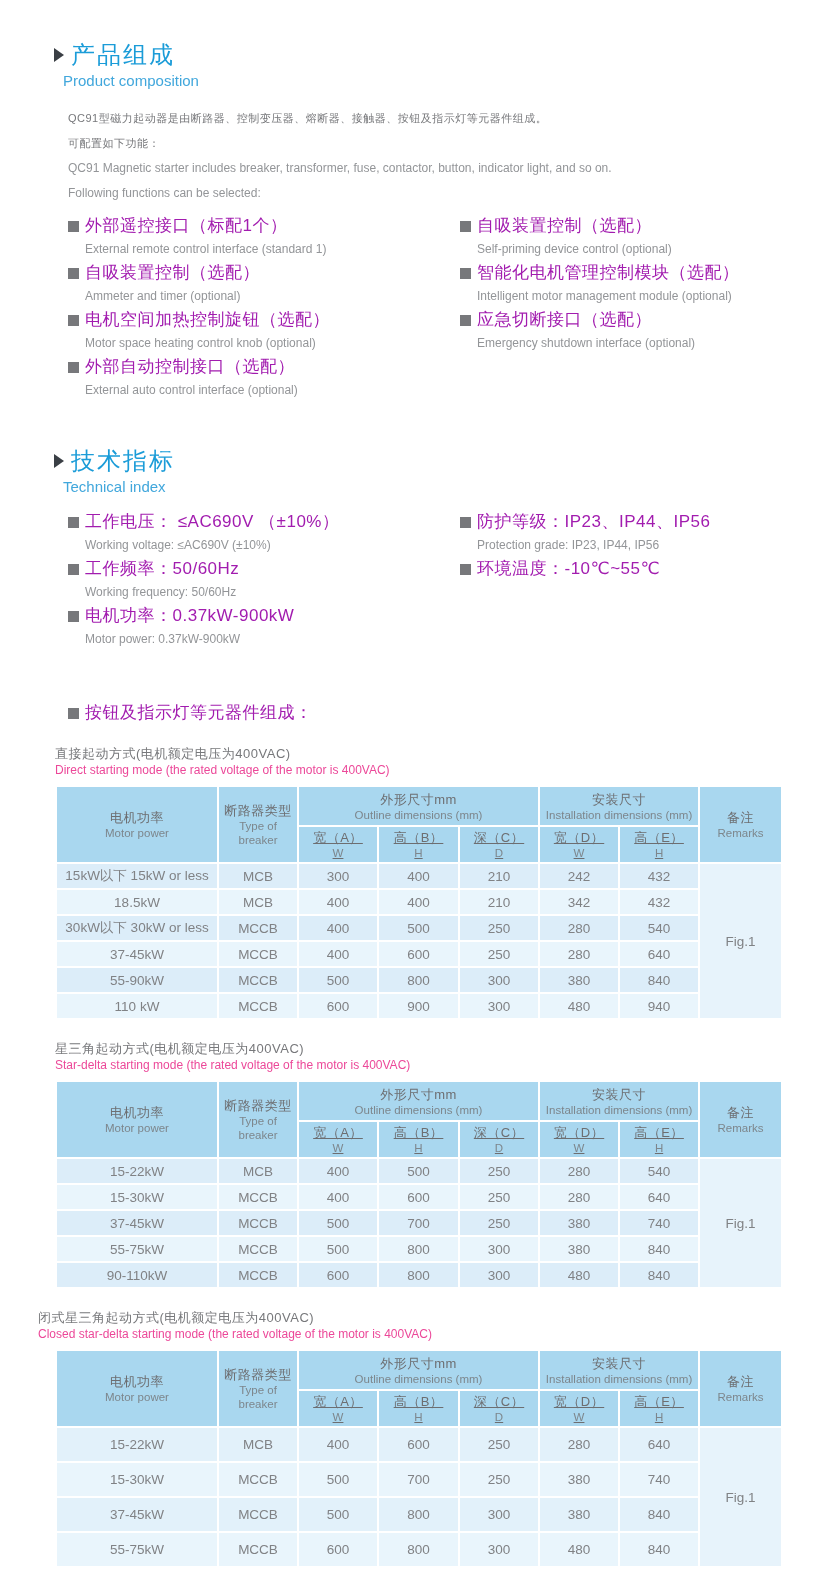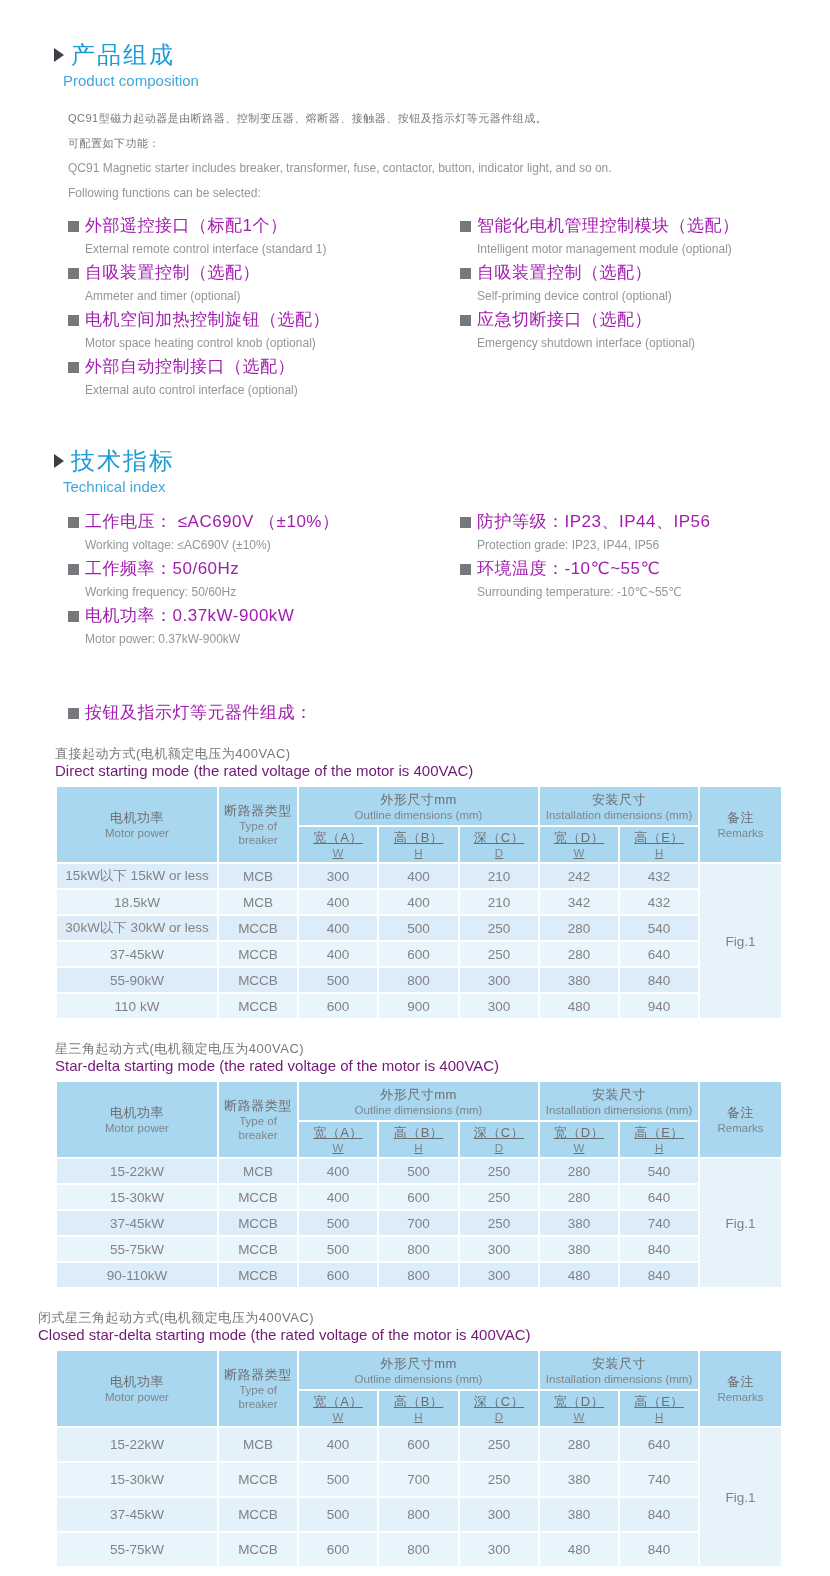--- a/index.html
+++ b/index.html
@@ -26,21 +26,21 @@
   .feat{margin-bottom:1px;}
   .feat .zh{font-size:17px;color:#a21caf;line-height:24px;letter-spacing:.5px;}
   .feat .en{font-size:12px;color:#939598;line-height:22px;margin-left:17px;}
   .sq{display:inline-block;width:11px;height:11px;background:#77787b;margin-right:6px;vertical-align:-1px;}
   
   .note{margin:50px 0 0 68px;}
   
   .tbl-caption{margin:20px 0 6px 55px;}
   .tbl-caption.clipped{margin-left:38px;}
   .cap-zh{font-size:13px;color:#77787b;line-height:17px;letter-spacing:.5px;}
-  .cap-en{font-size:15px;color:#701a75;line-height:17px;}
+  .cap-en{font-size:12px;color:#ec4899;line-height:17px;}
   table.spec{
     margin-left:55px;width:722px;table-layout:fixed;
     border-collapse:separate;border-spacing:2px;background:#fff;
   }
   table.spec th{
     background:#a9d7ef;font-weight:normal;color:#6d6e71;
     padding:2px 0;vertical-align:middle;text-align:center;
   }
   .th-zh{font-size:13px;line-height:17px;letter-spacing:.5px;}
   .th-en{font-size:11.5px;line-height:14px;color:#7d868c;}
@@ -88,26 +88,26 @@
           <div class="zh"><span class="sq"></span><span>电机空间加热控制旋钮（选配）</span></div>
           <div class="en">Motor space heating control knob (optional)</div>
         </div>
         <div class="feat">
           <div class="zh"><span class="sq"></span><span>外部自动控制接口（选配）</span></div>
           <div class="en">External auto control interface (optional)</div>
         </div>
       </div>
       <div class="col-r">
         <div class="feat">
+          <div class="zh"><span class="sq"></span><span>自吸装置控制（选配）</span></div>
+          <div class="en">Self-priming device control (optional)</div>
+        </div>
+        <div class="feat">
           <div class="zh"><span class="sq"></span><span>智能化电机管理控制模块（选配）</span></div>
           <div class="en">Intelligent motor management module (optional)</div>
-        </div>
-        <div class="feat">
-          <div class="zh"><span class="sq"></span><span>自吸装置控制（选配）</span></div>
-          <div class="en">Self-priming device control (optional)</div>
         </div>
         <div class="feat">
           <div class="zh"><span class="sq"></span><span>应急切断接口（选配）</span></div>
           <div class="en">Emergency shutdown interface (optional)</div>
         </div>
       </div>
     </div>
   </div>
 
   <div style="margin-top:44px;">
@@ -132,21 +132,20 @@
           <div class="en">Motor power: 0.37kW-900kW</div>
         </div>
       </div>
       <div class="col-r">
         <div class="feat">
           <div class="zh"><span class="sq"></span><span>防护等级：IP23、IP44、IP56</span></div>
           <div class="en">Protection grade: IP23, IP44, IP56</div>
         </div>
         <div class="feat">
           <div class="zh"><span class="sq"></span><span>环境温度：-10℃~55℃</span></div>
-          <div class="en">Surrounding temperature: -10℃~55℃</div>
         </div>
       </div>
     </div>
   </div>
 
   <div class="note feat">
     <div class="zh"><span class="sq"></span><span>按钮及指示灯等元器件组成：</span></div>
   </div>
 
   <div class="tbl-caption">

